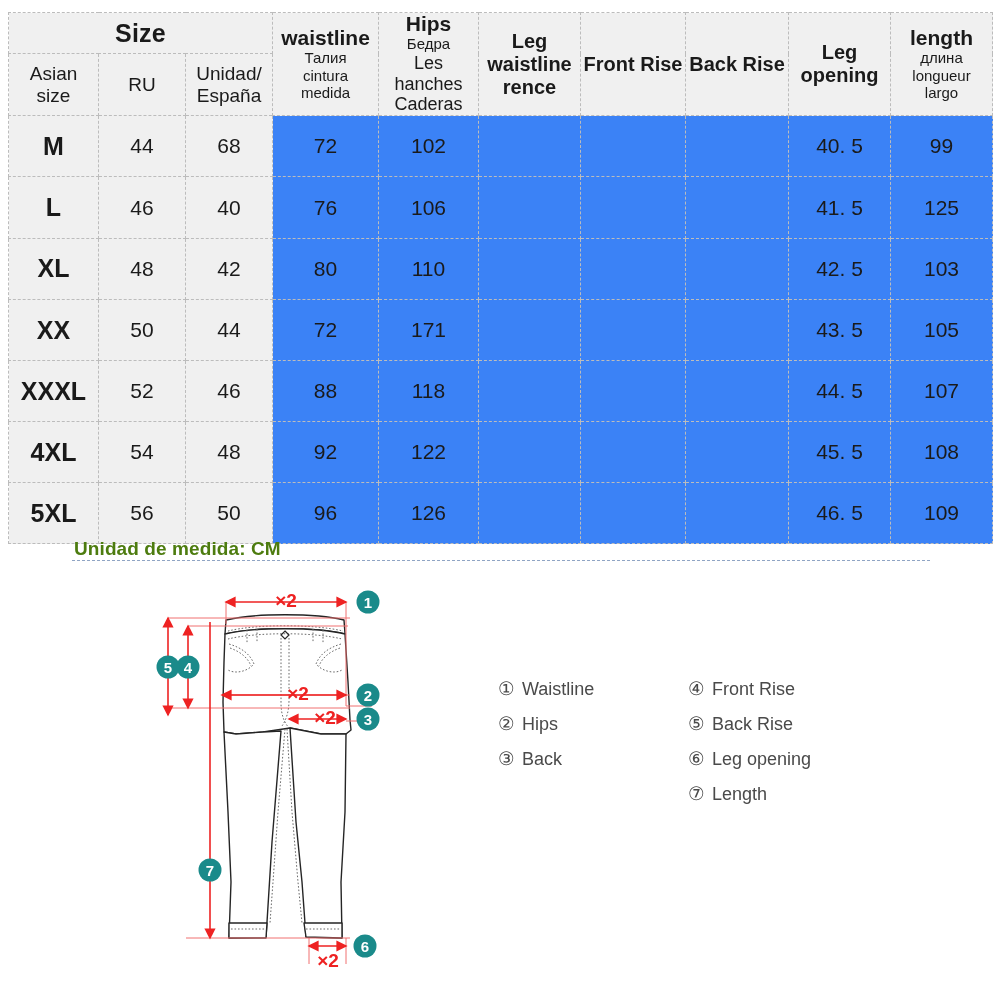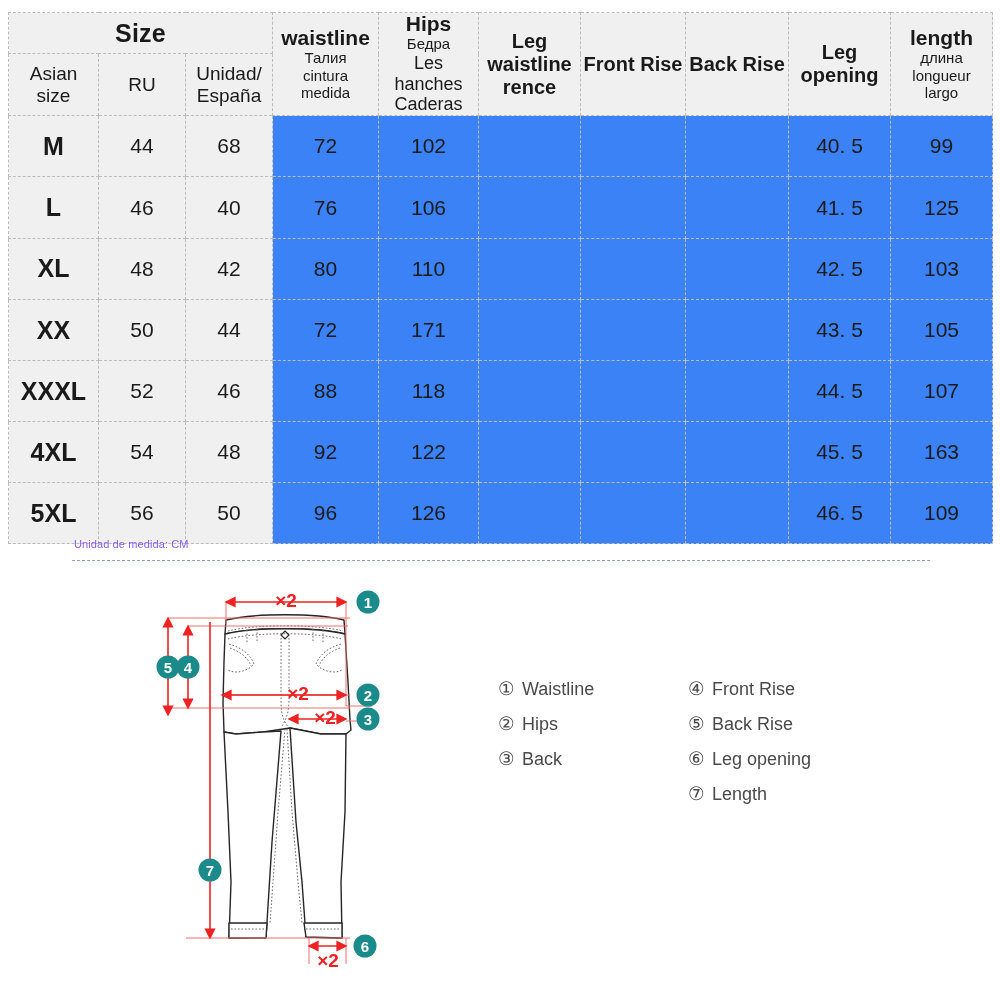--- a/index.html
+++ b/index.html
@@ -73,23 +73,23 @@
   }
   .cell-num {
     font-size: 21px;
     font-weight: normal;
   }
 
   
   .unit-note {
     position: absolute;
     left: 74px; top: 538px;
-    font-size: 11px;
-    font-weight: normal;
-    color: #8b5cf6;
+    font-size: 19px;
+    font-weight: bold;
+    color: #4d7c0f;
     letter-spacing: .1px;
   }
   .unit-divider {
     position: absolute;
     left: 72px; top: 560px;
     width: 858px;
     border-top: 1px dashed #8fa4c4;
     height: 0;
   }
 
@@ -244,21 +244,21 @@
           <tr>
             <td class="cell-grey row-size">4XL</td>
             <td class="cell-grey cell-num">54</td>
             <td class="cell-grey cell-num">48</td>
             <td class="cell-white cell-num">92</td>
             <td class="cell-white cell-num">122</td>
             <td class="cell-white cell-num"></td>
             <td class="cell-white cell-num"></td>
             <td class="cell-white cell-num"></td>
             <td class="cell-white cell-num">45. 5</td>
-            <td class="cell-white cell-num">163</td>
+            <td class="cell-white cell-num">108</td>
           </tr>
           <tr>
             <td class="cell-grey row-size">5XL</td>
             <td class="cell-grey cell-num">56</td>
             <td class="cell-grey cell-num">50</td>
             <td class="cell-white cell-num">96</td>
             <td class="cell-white cell-num">126</td>
             <td class="cell-white cell-num"></td>
             <td class="cell-white cell-num"></td>
             <td class="cell-white cell-num"></td>

